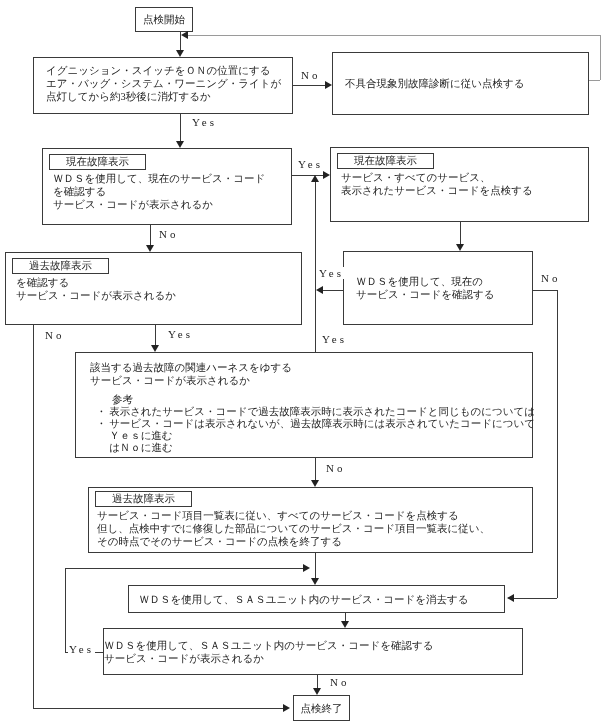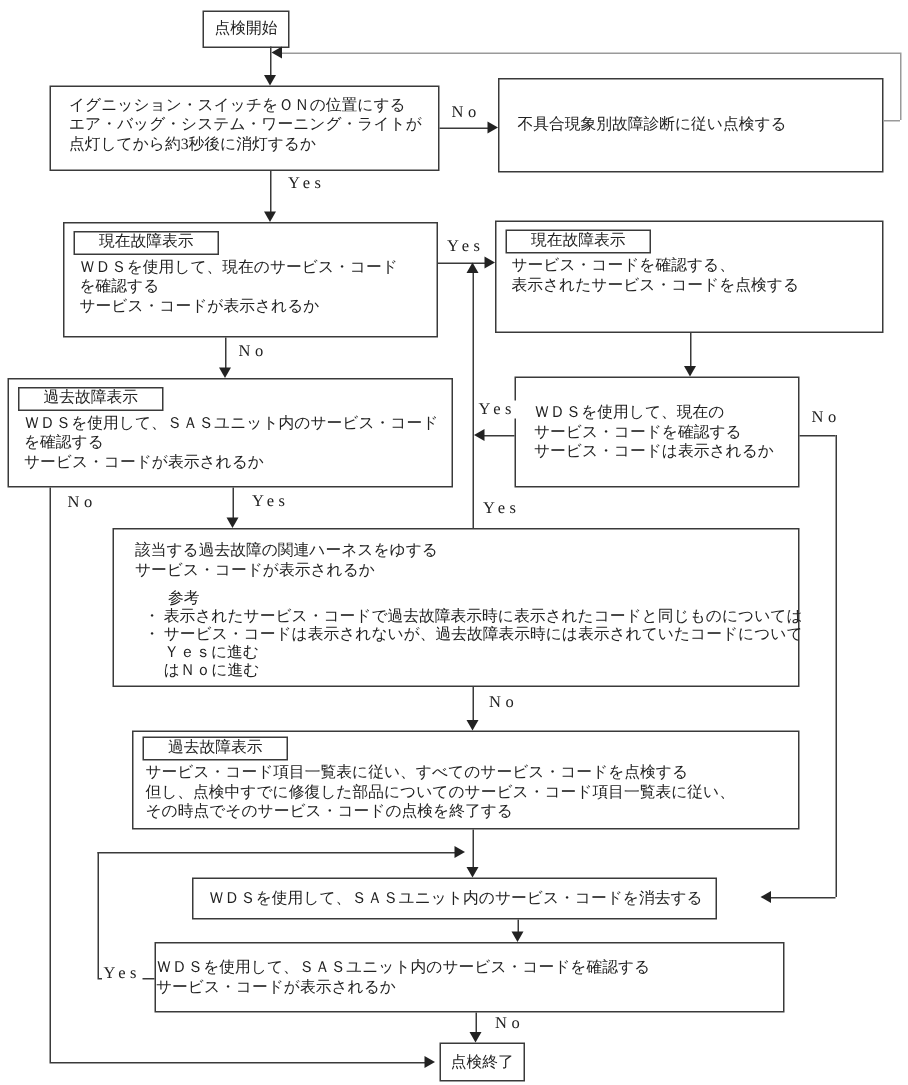--- a/index.html
+++ b/index.html
@@ -60,38 +60,36 @@
     <div class="pad" style="padding-top:0;">
       <div class="tl">ＷＤＳを使用して、現在のサービス・コード</div>
       <div class="tl">を確認する</div>
       <div class="tl">サービス・コードが表示されるか</div>
     </div>
   </div>
 
   <div class="box" style="left:330px;top:147px;width:259px;height:75px;">
     <div><span class="tag">現在故障表示</span></div>
     <div class="pad" style="padding-top:0;">
-      <div class="tl">サービス・コードを確認する、</div>
+      <div class="tl">サービス・すべてのサービス、</div>
       <div class="tl">表示されたサービス・コードを点検する</div>
     </div>
   </div>
 
   <div class="box" style="left:5px;top:252px;width:297px;height:73px;">
     <div><span class="tag">過去故障表示</span></div>
     <div class="pad" style="padding-top:0;">
-      <div class="tl">ＷＤＳを使用して、ＳＡＳユニット内のサービス・コード</div>
       <div class="tl">を確認する</div>
       <div class="tl">サービス・コードが表示されるか</div>
     </div>
   </div>
 
   <div class="box vcenter" style="left:343px;top:251px;width:190px;height:74px;padding-left:12px;">
     <div class="tl">ＷＤＳを使用して、現在の</div>
     <div class="tl">サービス・コードを確認する</div>
-    <div class="tl">サービス・コードは表示されるか</div>
   </div>
 
   <div class="box" style="left:75px;top:352px;width:458px;height:106px;padding-left:14px;padding-top:8px;">
     <div class="tl">該当する過去故障の関連ハーネスをゆする</div>
     <div class="tl">サービス・コードが表示されるか</div>
     <div class="note-title tl">参考</div>
     <div class="note">・ 表示されたサービス・コードで過去故障表示時に表示されたコードと同じものについては</div>
     <div class="note">・ サービス・コードは表示されないが、過去故障表示時には表示されていたコードについて</div>
     <div class="note">　 Ｙｅｓに進む</div>
     <div class="note">　 はＮｏに進む</div>
@@ -99,21 +97,21 @@
 
   <div class="box" style="left:88px;top:487px;width:445px;height:66px;">
     <div><span class="tag" style="margin-top:3px;">過去故障表示</span></div>
     <div class="pad" style="padding-top:0;padding-left:8px;">
       <div class="tl">サービス・コード項目一覧表に従い、すべてのサービス・コードを点検する</div>
       <div class="tl">但し、点検中すでに修復した部品についてのサービス・コード項目一覧表に従い、</div>
       <div class="tl">その時点でそのサービス・コードの点検を終了する</div>
     </div>
   </div>
 
-  <div class="box vcenter" style="left:128px;top:585px;width:350px;height:28px;padding-left:10px;">
+  <div class="box vcenter" style="left:128px;top:585px;width:377px;height:28px;padding-left:10px;">
     <div class="tl">ＷＤＳを使用して、ＳＡＳユニット内のサービス・コードを消去する</div>
   </div>
 
   <div class="box vcenter" style="left:103px;top:628px;width:420px;height:47px;">
     <div class="tl">ＷＤＳを使用して、ＳＡＳユニット内のサービス・コードを確認する</div>
     <div class="tl">サービス・コードが表示されるか</div>
   </div>
 
   <div class="box center" style="left:293px;top:695px;width:57px;height:26px;text-align:center;">
     <span>点検終了</span>

